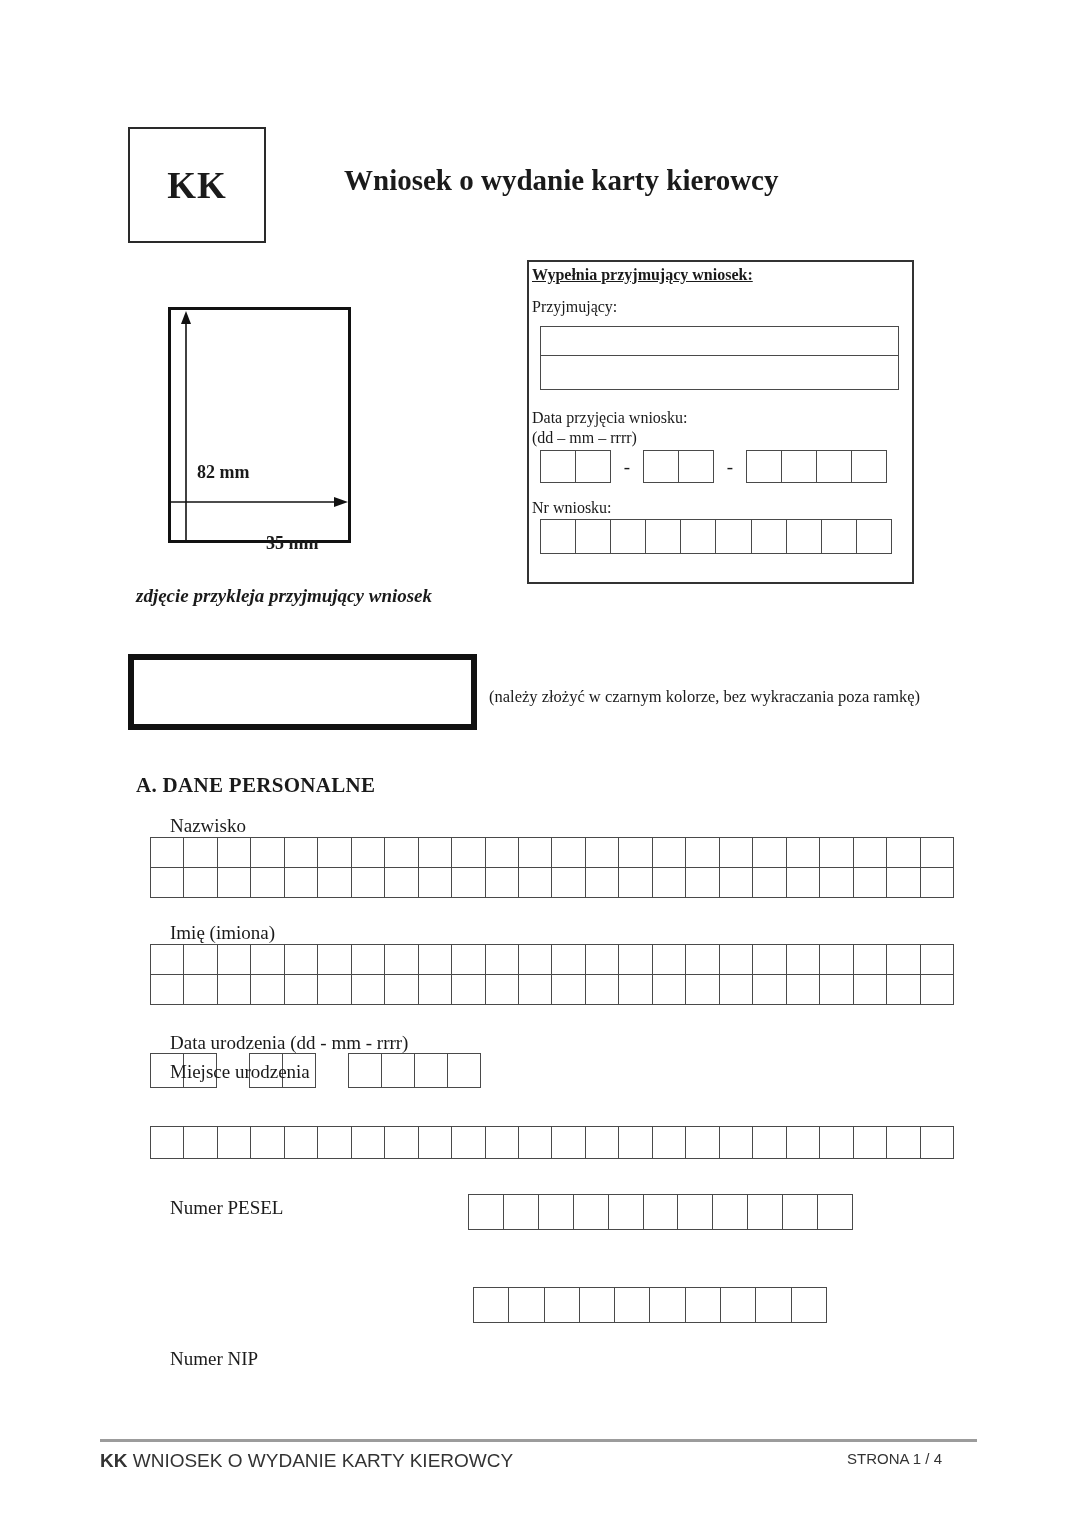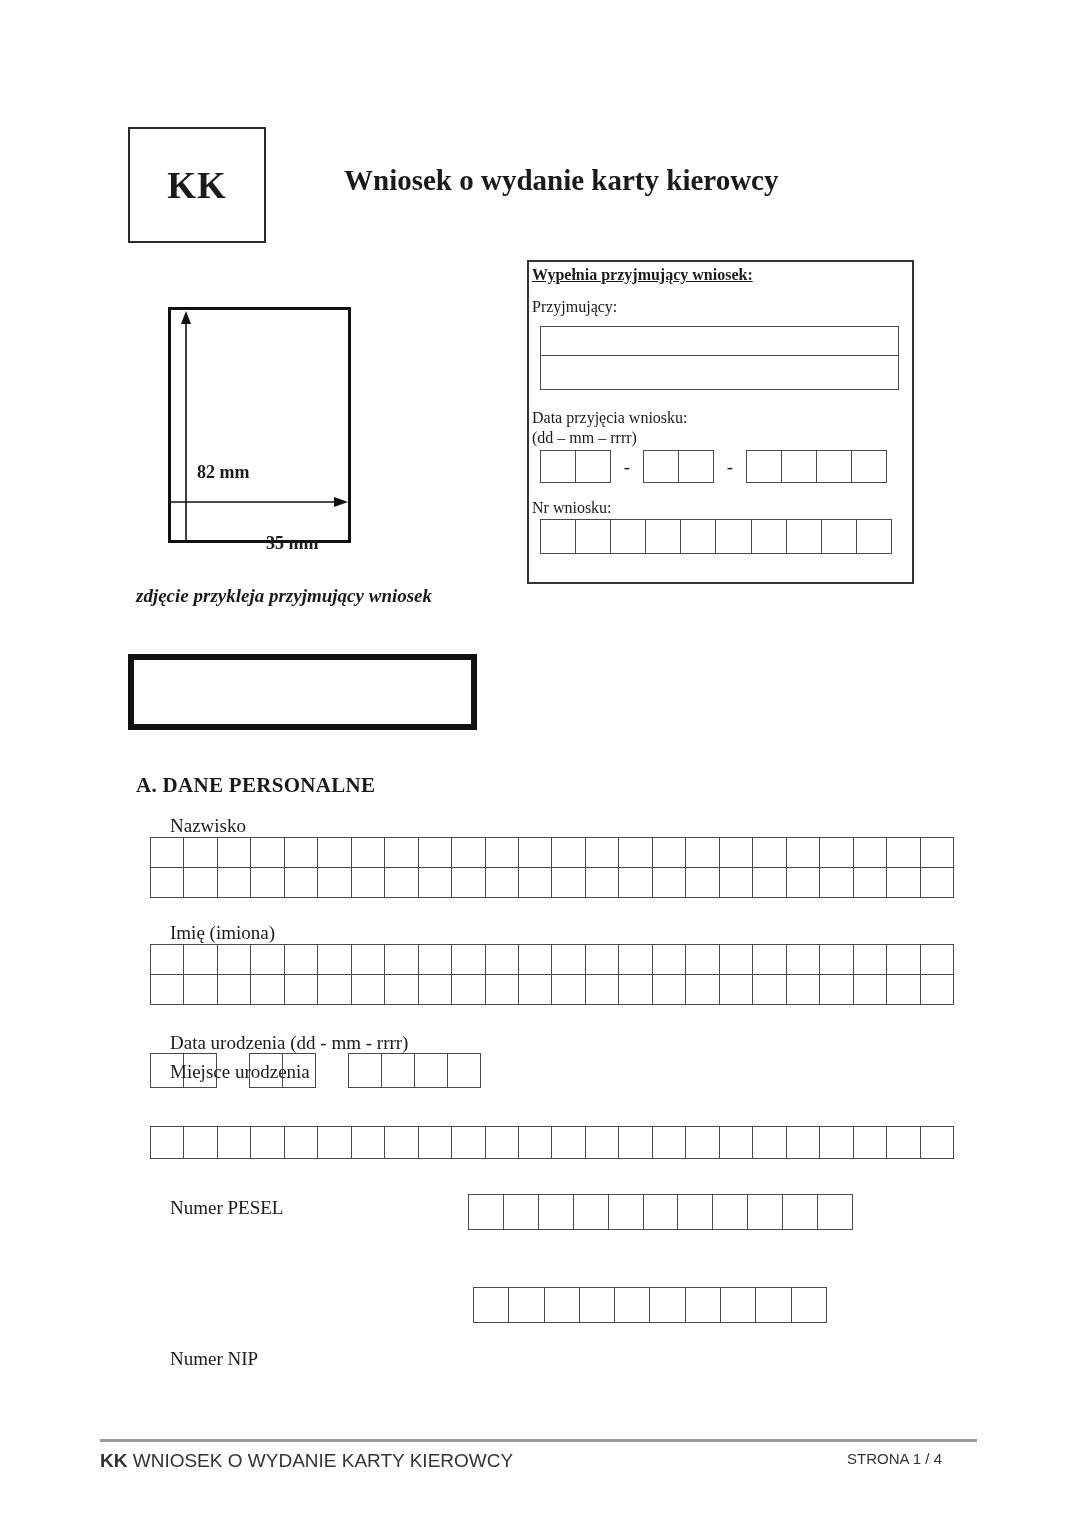--- a/index.html
+++ b/index.html
@@ -163,20 +163,21 @@
         <div class="cell"></div>
         <div class="cell"></div>
         <div class="cell"></div>
         <div class="cell"></div>
         <div class="cell"></div>
         <div class="cell"></div>
       </div>
   </div>
 
   <div class="signature-box"></div>
+  <div class="sig-note">(należy złożyć w czarnym kolorze, bez wykraczania poza ramkę)</div>
 
   <h2 class="section-heading">A. DANE PERSONALNE</h2>
 
   <div class="field-label lab-surname">Nazwisko</div>
   <div class="cellrow grid-surname" style="grid-template-columns: repeat(24, 1fr);">
       <div class="cell"></div>
       <div class="cell"></div>
       <div class="cell"></div>
       <div class="cell"></div>
       <div class="cell"></div>

